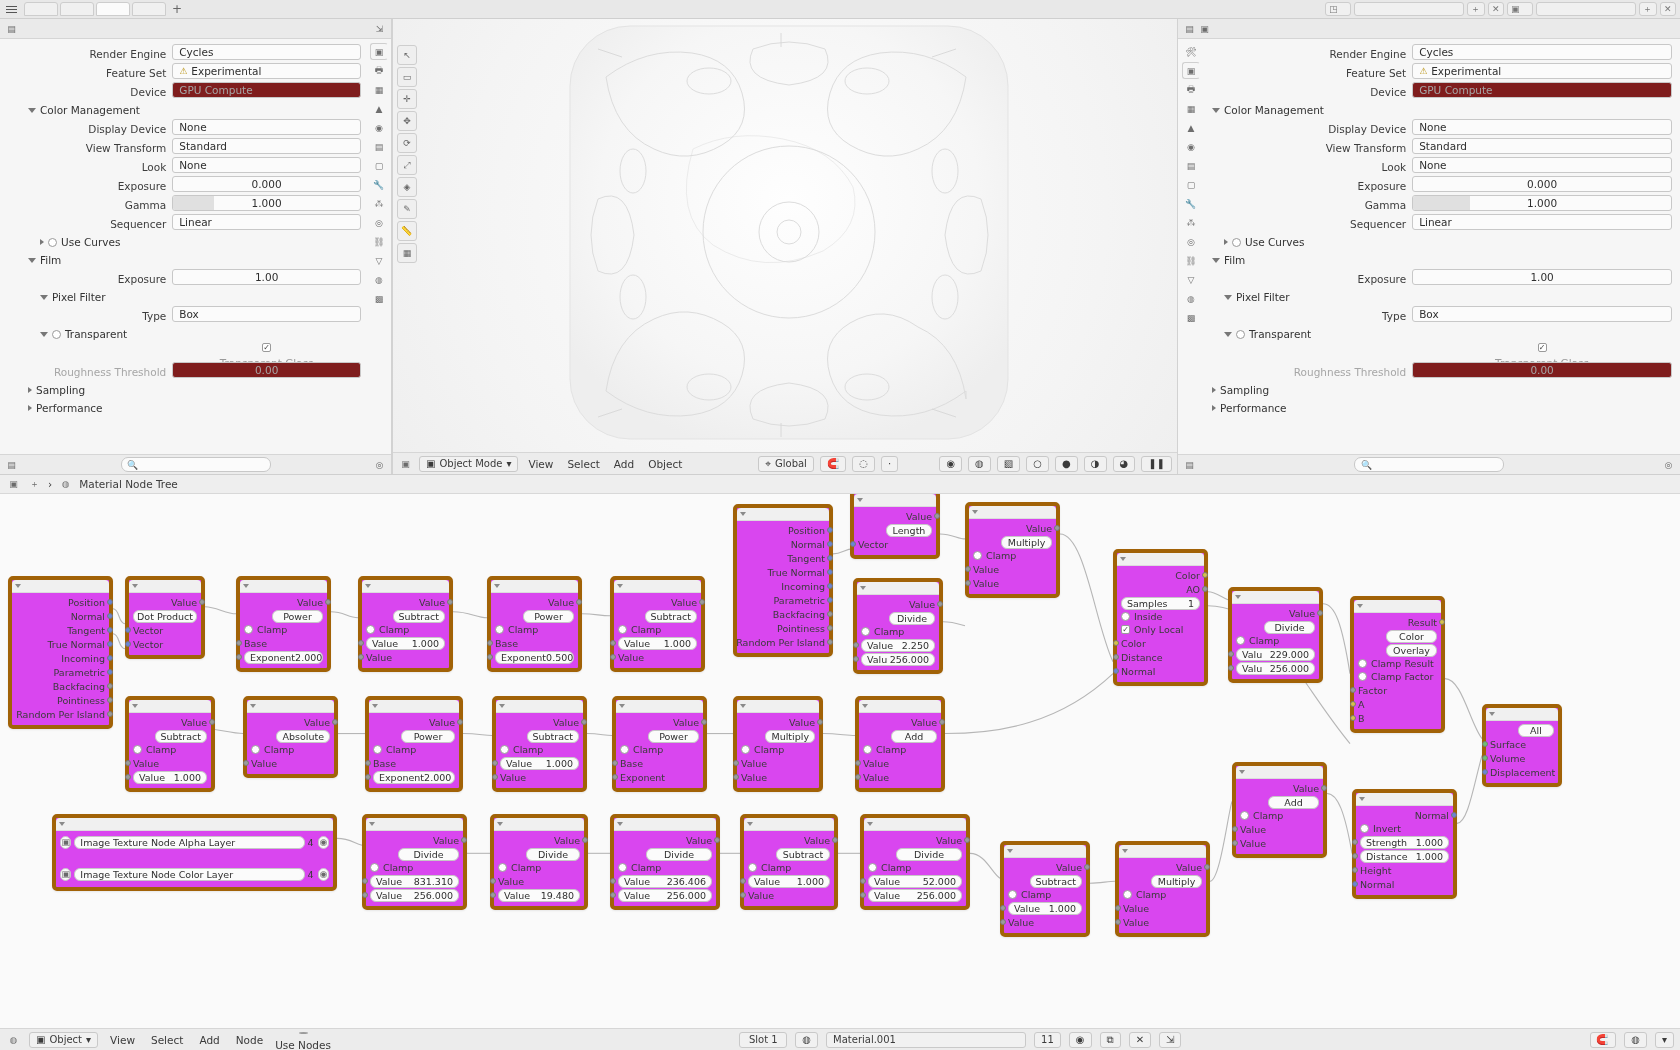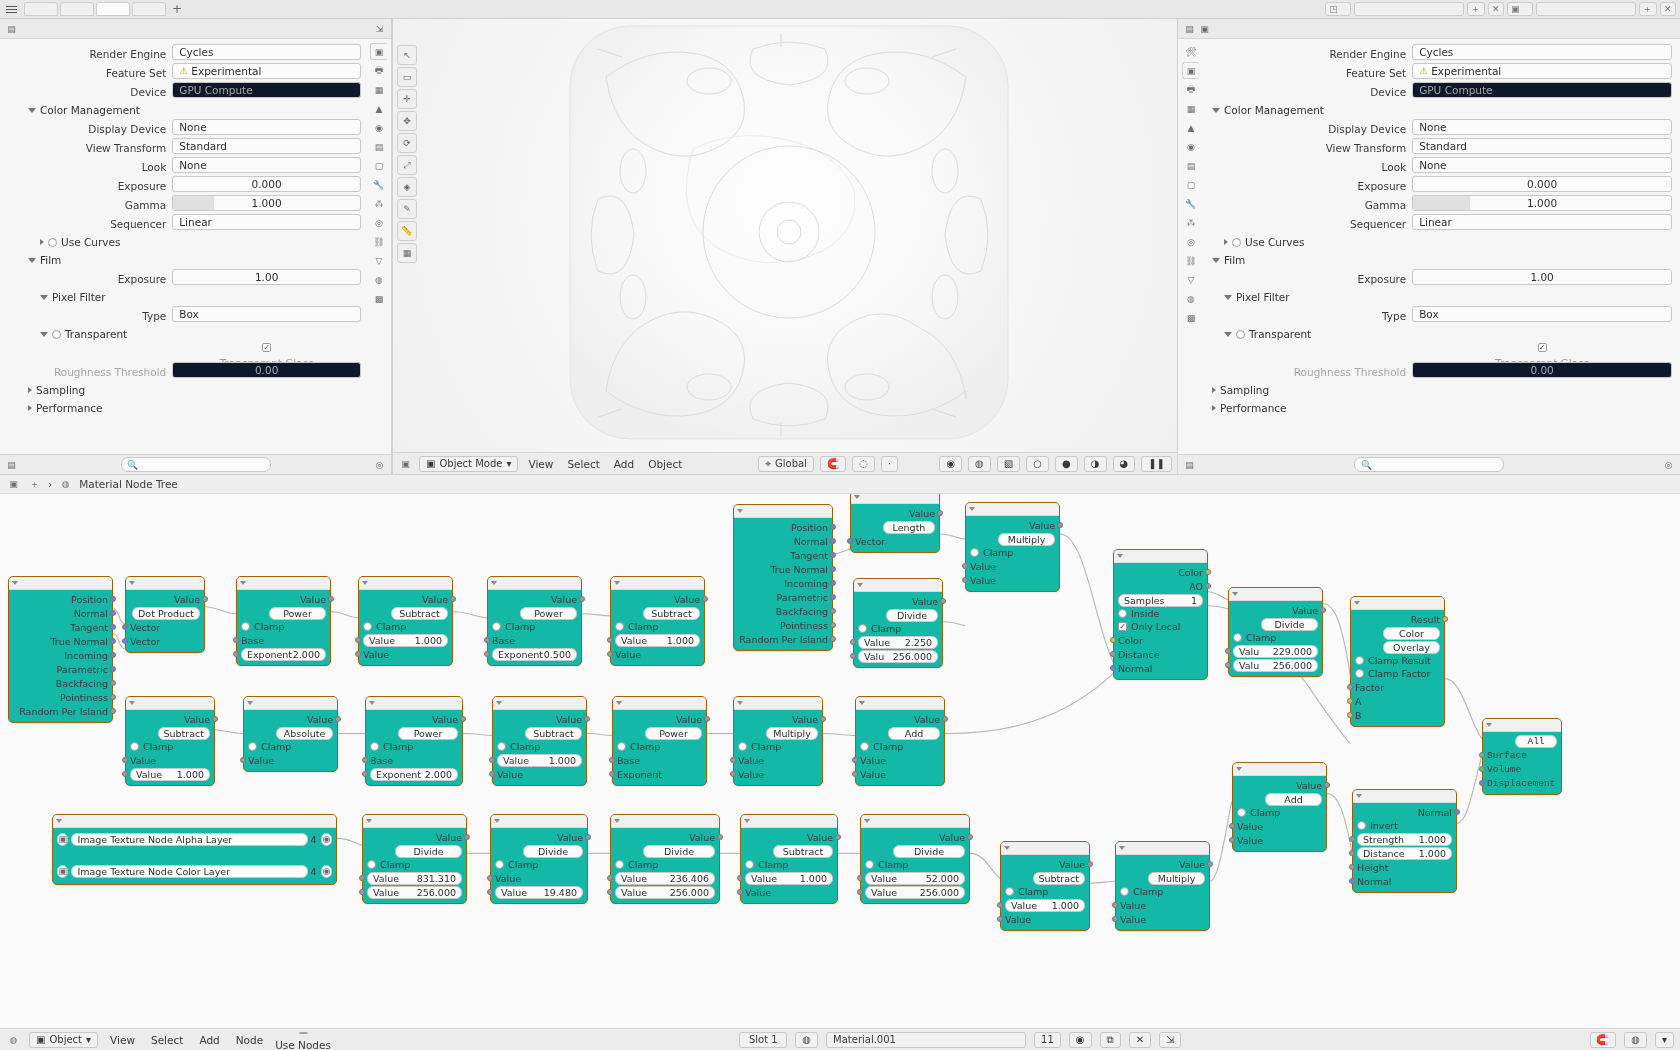--- a/index.html
+++ b/index.html
@@ -40,21 +40,21 @@
                    display: flex; flex-direction: column; align-items: center; gap: 2px; padding-top: 2px; }
   .props .tabcol .tb { width: 18px; height: 17px; border-radius: 3px; display: flex; align-items: center;
                        justify-content: center; color: #6e6e6e; font-size: 9px; }
   .props .tabcol .tb.active { background: #f6f6f6; border: 1px solid #cfcfcf; border-right-color: #f6f6f6; }
   .props-body { position: absolute; left: 24px; right: 0; top: 24px; bottom: 20px; }
 
   .row { display: flex; align-items: flex-end; height: 17px; margin-bottom: 2px; }
   .row .lbl { width: 44%; text-align: right; padding-right: 6px; color: #3c3c3c; font-size: 10.5px; white-space: nowrap; }
   .row .fld { flex: 1; height: 16px; background: #fbfbfb; border: 1px solid #c8c8c8; border-radius: 3px;
               display: flex; align-items: center; padding: 0 6px; font-size: 10.5px; color: #2e2e2e; position: relative; }
-  .row .fld.disabled { color: #a6a6a6; background: #0f172a; }
+  .row .fld.disabled { color: #a6a6a6; background: #7f1d1d; }
   .row .fld.center { justify-content: center; }
   .row .fld .warn { color: #b58b00; margin-right: 4px; font-size: 9px; }
   .slider-fill { position: absolute; left: 0; top: 0; bottom: 0; background: #e0e0e0; border-radius: 2px 0 0 2px; }
   .slider-val { position: relative; width: 100%; text-align: center; }
 
   .section { margin: 6px 0 2px 0; display: flex; align-items: center; gap: 4px; font-size: 10.5px; color: #333; }
   .tri { width: 0; height: 0; border-left: 4px solid #777; border-top: 3.5px solid transparent;
          border-bottom: 3.5px solid transparent; margin-left: 4px; }
   .tri.open { border-left: 4px solid transparent; border-right: 4px solid transparent; border-top: 5px solid #777;
               border-bottom: none; }
@@ -86,21 +86,21 @@
   
   .nodeed { position: absolute; left: 0; right: 0; background: #fafafa; border-top: 1px solid #cfcfcf; }
   .ne-header { position: absolute; left: 0; right: 0; top: 0; height: 19px; background: #eeeeee;
                border-bottom: 1px solid #d8d8d8; display: flex; align-items: center; gap: 6px; padding: 0 6px;
                font-size: 10.5px; color: #3c3c3c; }
   .ne-canvas { position: absolute; left: 0; right: 0; top: 19px; bottom: 22px; overflow: hidden; }
   .ne-footer { position: absolute; left: 0; right: 0; bottom: 0; height: 22px; background: #ececec;
                border-top: 1px solid #d6d6d6; display: flex; align-items: center; gap: 8px; padding: 0 6px; font-size: 10.5px; }
 
   
-  .node { position: absolute; background: #14b8a6; border: 1px solid #a16207; border-radius: 5px;
+  .node { position: absolute; background: #d946ef; border: 4px solid #a16207; border-radius: 5px;
           box-shadow: 0 1px 2px rgba(0,0,0,0.08); font-size: 9.5px; }
   .node .nhead { height: 13px; border-radius: 4px 4px 0 0; background: #f0f0f0; border-bottom: 1px solid #dcdcdc;
                  display: flex; align-items: center; padding: 0 3px; }
   .node .nhead .caret { width: 0; height: 0; border-left: 3.5px solid transparent; border-right: 3.5px solid transparent;
                         border-top: 4px solid #8a8a8a; }
   .node .nbody { padding: 2px 4px 4px 4px; }
   .nrow { height: 14px; display: flex; align-items: center; justify-content: flex-end; position: relative;
           font-size: 9.5px; color: #3b3b3b; white-space: nowrap; }
   .nrow.left { justify-content: flex-start; }
   .nfield { height: 13px; width: 100%; background: #fbfbfb; border: 1px solid #c7c7c7; border-radius: 6px;
@@ -992,21 +992,21 @@
               <span class="sock in s-yellow"></span>
               <span>A</span>
             </div>
           <div class="nrow left">
               <span class="sock in s-yellow"></span>
               <span>B</span>
             </div>
         </div>
       </div>
 
-      <div class="node" style="left:1482px; top:224px; width:80px;font-family:Liberation Mono, monospace;">
+      <div class="node" style="left:1482px; top:210px; width:80px;">
         <div class="nhead">
             <div class="caret"></div>
           </div>
         <div class="nbody">
           <div class="nrow">
               <div class="nfield center">All</div>
             </div>
           <div class="nrow left">
               <span class="sock in s-green"></span>
               <span>Surface</span>

